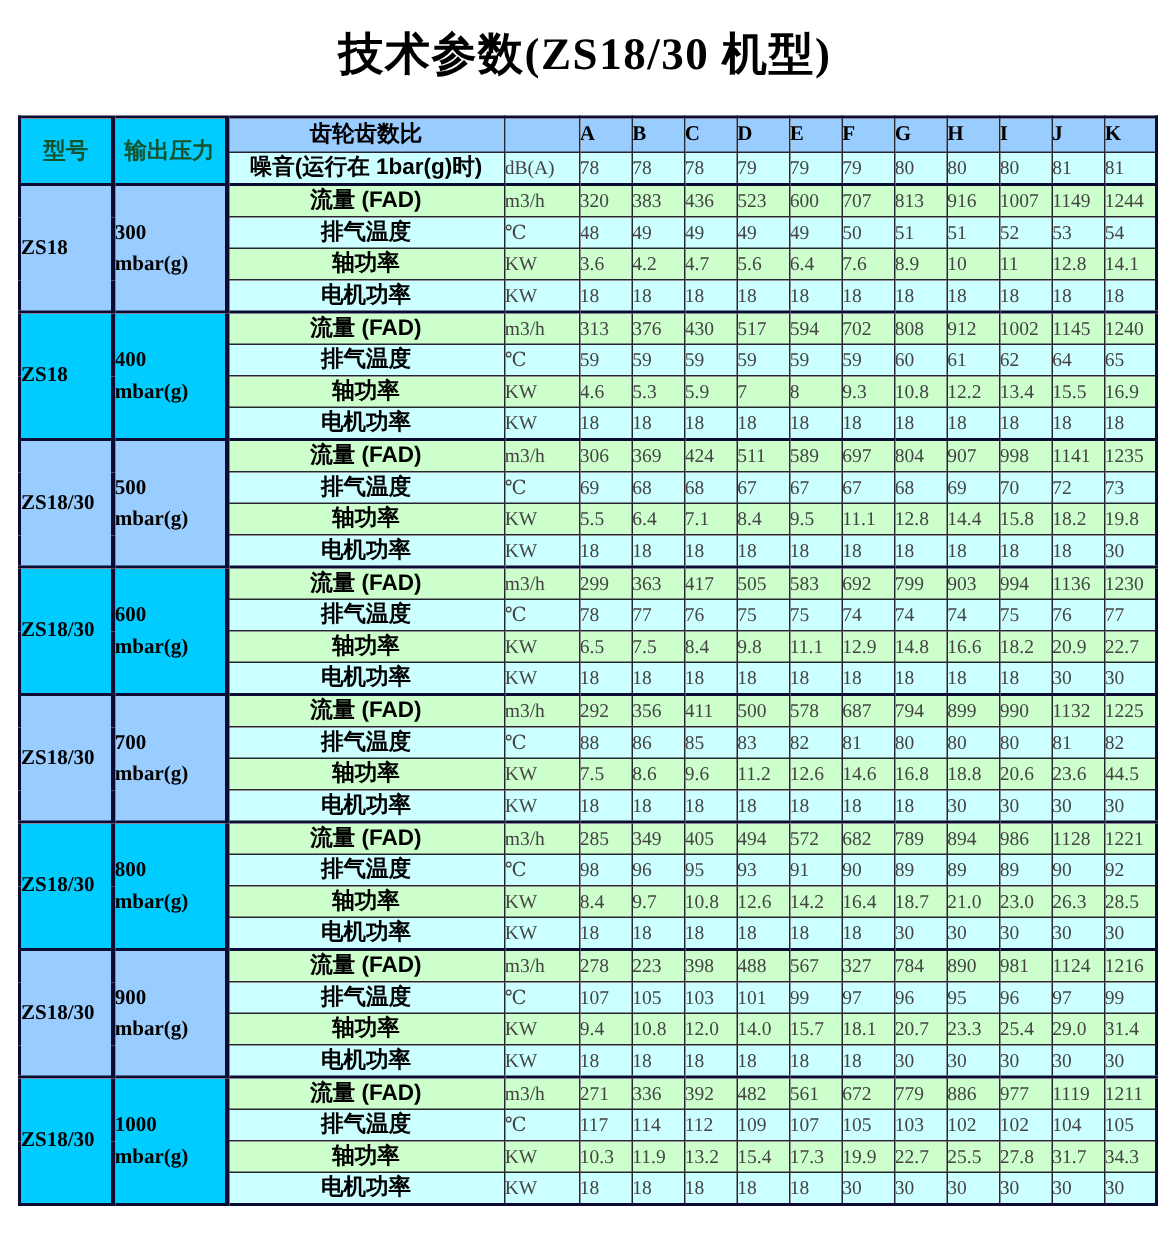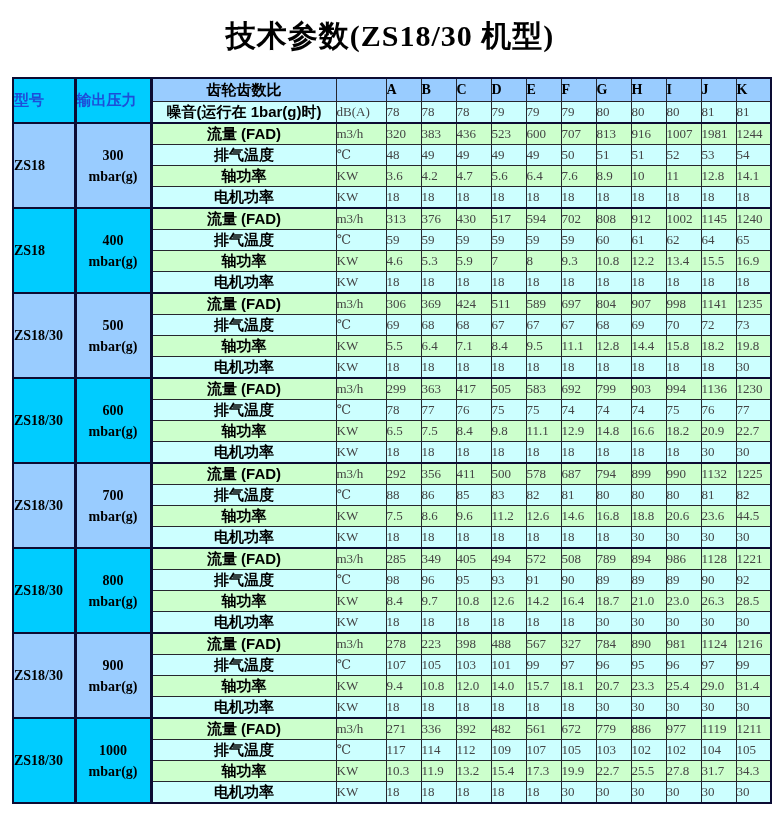--- a/index.html
+++ b/index.html
@@ -13,32 +13,32 @@
                    padding:0;vertical-align:middle;}
   
   .c-cyan {background:#00CCFF;}
   .c-peri {background:#99CCFF;}
   .c-green{background:#CCFFCC;}
   .c-lcyan{background:#CCFFFF;}
   
   .br-thick{border-right:3px solid #0c0c33 !important;}
   .bt-thick{border-top:2px solid #0c0c33 !important;}
   
-  .hdr{font-weight:bold;font-size:15px;color:#1d4ed8;text-align:left;height:22px;}
+  .hdr{font-weight:bold;font-size:15px;color:#14532d;text-align:center;height:22px;}
   .col-letter{font-family:"Liberation Serif","DejaVu Serif",serif;font-weight:bold;font-size:14px;
               color:#000;text-align:left;padding-left:7px;height:22px;}
   .lbl{font-weight:bold;font-size:15px;color:#000000;text-align:center;padding-left:8px;height:20px;line-height:20px;}
   .num{font-family:"Liberation Serif","DejaVu Serif",serif;font-size:13px;color:#444;
        text-align:left;padding-left:4px;height:20px;line-height:20px;}
   .unit{font-family:"Liberation Serif","DejaVu Serif",serif;font-size:13px;color:#444;
         text-align:left;padding-left:6px;margin-left:41px;}
   .model{font-family:"Liberation Serif","DejaVu Serif",serif;font-weight:bold;font-size:14px;
          color:#000;}
   .pressure{font-family:"Liberation Serif","DejaVu Serif",serif;font-weight:bold;font-size:14px;
-            color:#000;text-align:center;line-height:1.5;}
+            color:#000;line-height:1.5;}
 </style>
 </head>
 <body>
 
 <div class="page">
   <h1 class="title">技术参数(ZS18/30 机型)</h1>
 
   <table class="spec-table">
     <colgroup>
       <col style="width:62px">
@@ -102,21 +102,21 @@
           <td class="unit c-green bt-thick">m3/h</td>
           <td class="num c-green bt-thick">320</td>
           <td class="num c-green bt-thick">383</td>
           <td class="num c-green bt-thick">436</td>
           <td class="num c-green bt-thick">523</td>
           <td class="num c-green bt-thick">600</td>
           <td class="num c-green bt-thick">707</td>
           <td class="num c-green bt-thick">813</td>
           <td class="num c-green bt-thick">916</td>
           <td class="num c-green bt-thick">1007</td>
-          <td class="num c-green bt-thick">1981</td>
+          <td class="num c-green bt-thick">1149</td>
           <td class="num c-green bt-thick">1244</td>
         </tr>
         <tr>
           <td class="lbl c-lcyan">排气温度</td>
           <td class="unit c-lcyan">℃</td>
           <td class="num c-lcyan">48</td>
           <td class="num c-lcyan">49</td>
           <td class="num c-lcyan">49</td>
           <td class="num c-lcyan">49</td>
           <td class="num c-lcyan">49</td>
@@ -423,21 +423,21 @@
             <div class="">800</div>
             <div class="">mbar(g)</div>
           </td>
           <td class="lbl c-green bt-thick">流量 (FAD)</td>
           <td class="unit c-green bt-thick">m3/h</td>
           <td class="num c-green bt-thick">285</td>
           <td class="num c-green bt-thick">349</td>
           <td class="num c-green bt-thick">405</td>
           <td class="num c-green bt-thick">494</td>
           <td class="num c-green bt-thick">572</td>
-          <td class="num c-green bt-thick">508</td>
+          <td class="num c-green bt-thick">682</td>
           <td class="num c-green bt-thick">789</td>
           <td class="num c-green bt-thick">894</td>
           <td class="num c-green bt-thick">986</td>
           <td class="num c-green bt-thick">1128</td>
           <td class="num c-green bt-thick">1221</td>
         </tr>
         <tr>
           <td class="lbl c-lcyan">排气温度</td>
           <td class="unit c-lcyan">℃</td>
           <td class="num c-lcyan">98</td>

